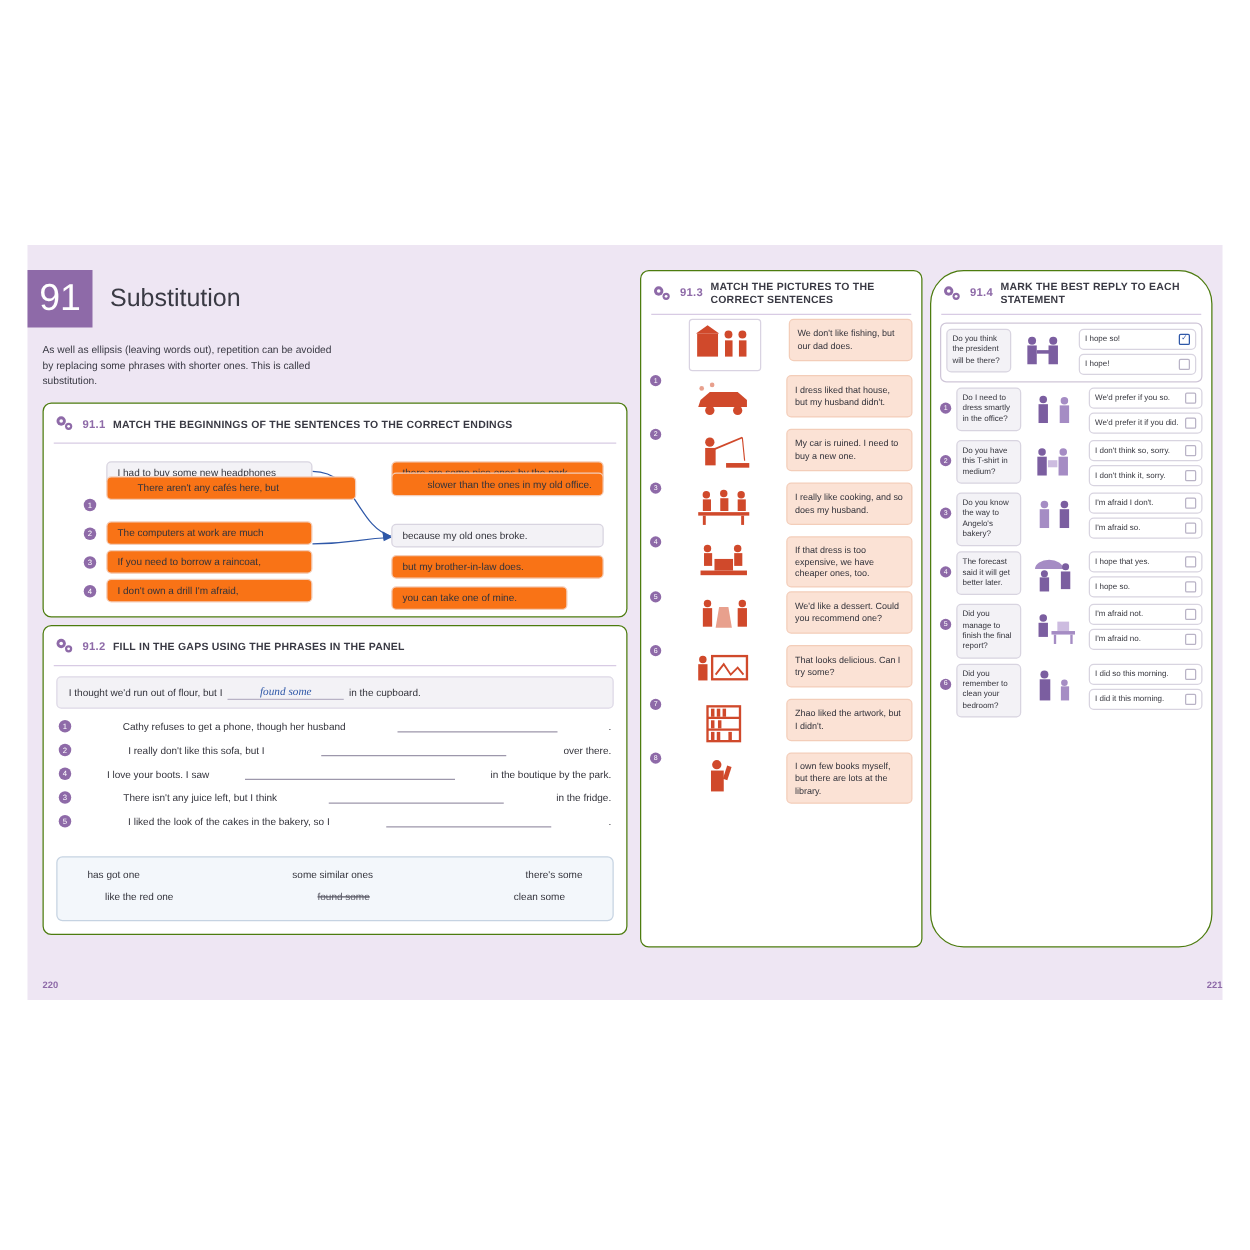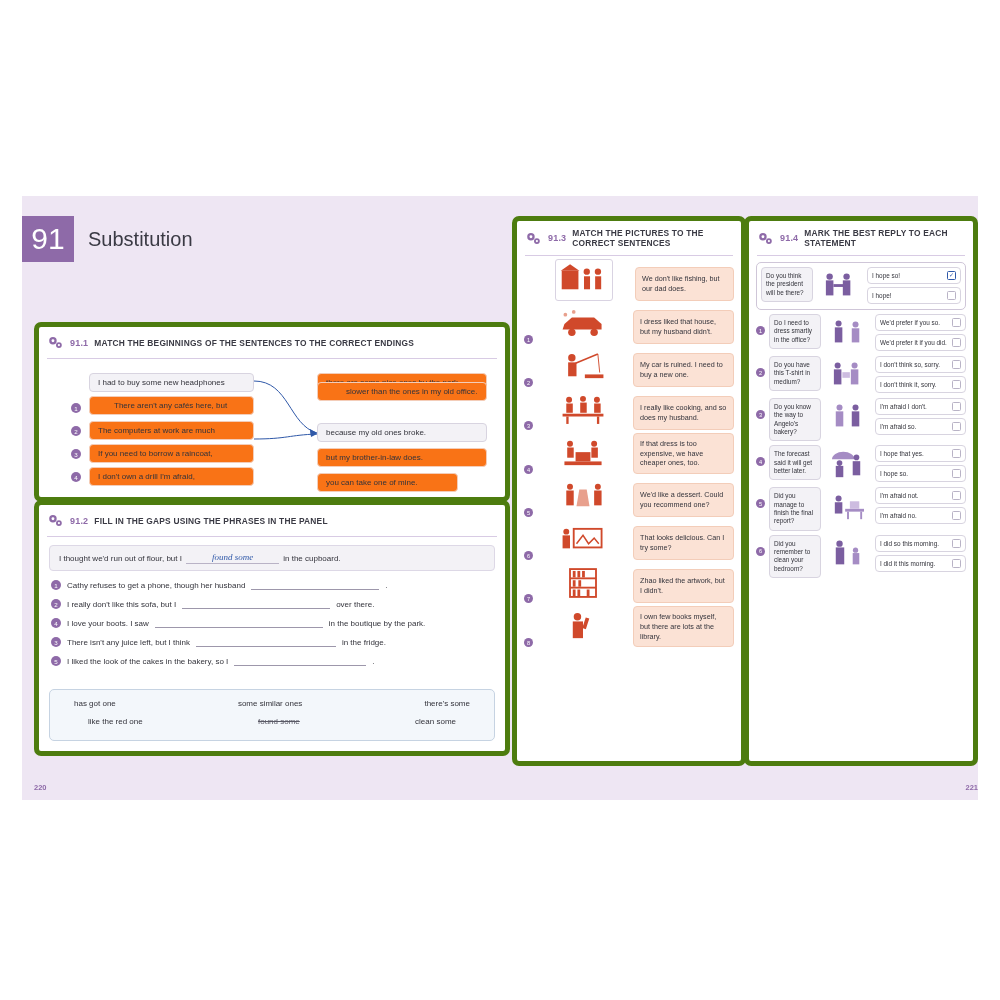--- a/index.html
+++ b/index.html
@@ -33,21 +33,21 @@
   .unit-title{
     margin-left:14px;font-size:20px;color:#3a3a44;font-weight:400;
   }
   .intro{
     position:absolute;left:12px;top:78px;width:240px;
     font-size:8.2px;line-height:1.55;color:#3a3a44;
   }
   .card{
     position:absolute;
     background:#ffffff;
-    border:5px solid #4d7c0f;
+    border:1px solid #4d7c0f;
     border-radius:7px;
   }
   .card-head{
     display:flex;align-items:center;gap:6px;
     padding:7px 8px 4px 8px;
   }
   .gear{
     width:17px;height:17px;flex:0 0 auto;
   }
   .sec-num{
@@ -82,21 +82,21 @@
     border-radius:4px;padding:6px 9px;font-size:8px;color:#33333b;
     display:flex;align-items:center;gap:4px;
   }
   .hand{
     font-family:"Liberation Serif", serif;font-style:italic;
     color:#2f58a8;font-size:9px;border-bottom:1px solid #b9b3c6;
     padding:0 26px 1px 26px;
   }
   .q-row{
     display:flex;align-items:center;gap:6px;
-    margin:9px 12px 0 12px;font-size:8px;color:#33333b;
+    margin:9px 12px 0 12px;font-size:8px;color:#33333b;justify-content:space-between;
   }
   .q-num{
     width:10px;height:10px;border-radius:50%;background:#8e6aa8;color:#fff;
     font-size:6.2px;display:flex;align-items:center;justify-content:center;flex:0 0 auto;
   }
   .blank{
     flex:0 0 auto;border-bottom:1px solid #9d97ab;height:9px;
   }
   .panel{
     position:absolute;left:10px;bottom:10px;width:446px;height:52px;
@@ -111,23 +111,23 @@
   .panel .pr.r2{margin-top:9px;padding:0 38px;}
   .strike{text-decoration:line-through;color:#5a5a66;}
   .pg-num{
     position:absolute;bottom:8px;font-size:7.5px;color:#8e6aa8;font-weight:bold;
   }
   
   .right{
     width:466px;position:relative;display:flex;gap:10px;padding-top:20px;
   }
   #card913{position:absolute;left:0;top:20px;width:224px;height:540px;}
-  #card914{position:absolute;left:232px;top:20px;width:224px;height:540px;}
+  #card914{position:absolute;left:232px;top:20px;width:224px;height:540px;border-radius:27px;}
   .match-row{
-    display:flex;align-items:flex-end;gap:22px;margin:3px 7px 0 7px;
+    display:flex;align-items:flex-start;gap:22px;margin:3px 7px 0 7px;
   }
   .mini-num{
     width:9px;height:9px;border-radius:50%;background:#8e6aa8;color:#fff;
     font-size:5.6px;display:flex;align-items:center;justify-content:center;flex:0 0 auto;
   }
   .pic{
     width:56px;height:40px;flex:0 0 auto;
     display:flex;align-items:center;justify-content:center;
     color:#d0492b;
   }
@@ -176,20 +176,21 @@
 
 <div class="page">
 
   <div class="left">
 
     <div class="title-row">
       <div class="unit-num">91</div>
       <div class="unit-title">Substitution</div>
     </div>
 
+    <div class="intro">As well as ellipsis (leaving words out), repetition can be avoided by replacing some phrases with shorter ones. This is called substitution.</div>
 
     <div class="card" id="card911">
       <div class="card-head">
         <span class="gear">
           <svg viewBox="0 0 20 20" width="17" height="17">
             <g fill="#8e6aa8">
               <circle cx="7" cy="8" r="4.4"></circle>
               <circle cx="14" cy="13" r="3.4"></circle>
             </g>
             <circle cx="7" cy="8" r="1.7" fill="#fff"></circle>
@@ -206,21 +207,21 @@
         <svg style="position:absolute;left:0;top:0" width="466" height="120">
           <path d="M215 16 C250 16 250 60 278 68" stroke="#2f58a8" fill="none" stroke-width="1"></path>
           <polygon points="278,68 271,64 272,71" fill="#2f58a8"></polygon>
           <path d="M215 74 C248 74 250 70 278 69" stroke="#2f58a8" fill="none" stroke-width="1"></path>
           <polygon points="278,69 271,65 272,72" fill="#2f58a8"></polygon>
         </svg>
 
         <div class="pill grey" style="left:50px;top:8px;width:165px;">I had to buy some new headphones</div>
 
         <div class="bullet" style="left:32px;top:38px;">1</div>
-        <div class="pill peach" style="left:50px;top:31px;width:165px;padding-left:24px;">There aren't any cafés here, but</div>
+        <div class="pill peach" style="left:50px;top:20px;width:200px;padding-left:24px;">There aren't any cafés here, but</div>
 
         <div class="bullet" style="left:32px;top:61px;">2</div>
         <div class="pill peach" style="left:50px;top:56px;width:165px;">The computers at work are much</div>
 
         <div class="bullet" style="left:32px;top:84px;">3</div>
         <div class="pill peach" style="left:50px;top:79px;width:165px;">If you need to borrow a raincoat,</div>
 
         <div class="bullet" style="left:32px;top:107px;">4</div>
         <div class="pill peach" style="left:50px;top:102px;width:165px;">I don't own a drill I'm afraid,</div>
 

